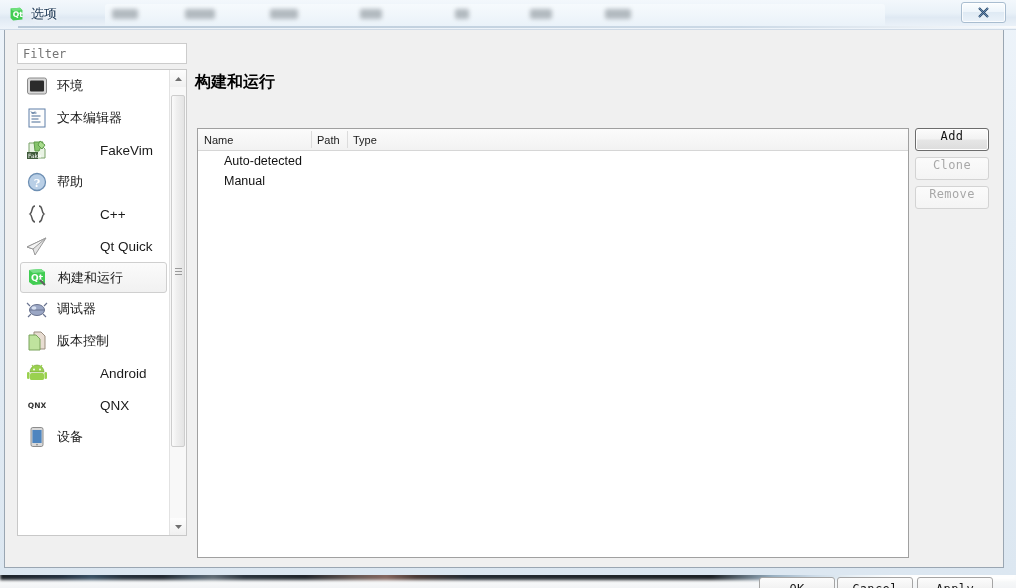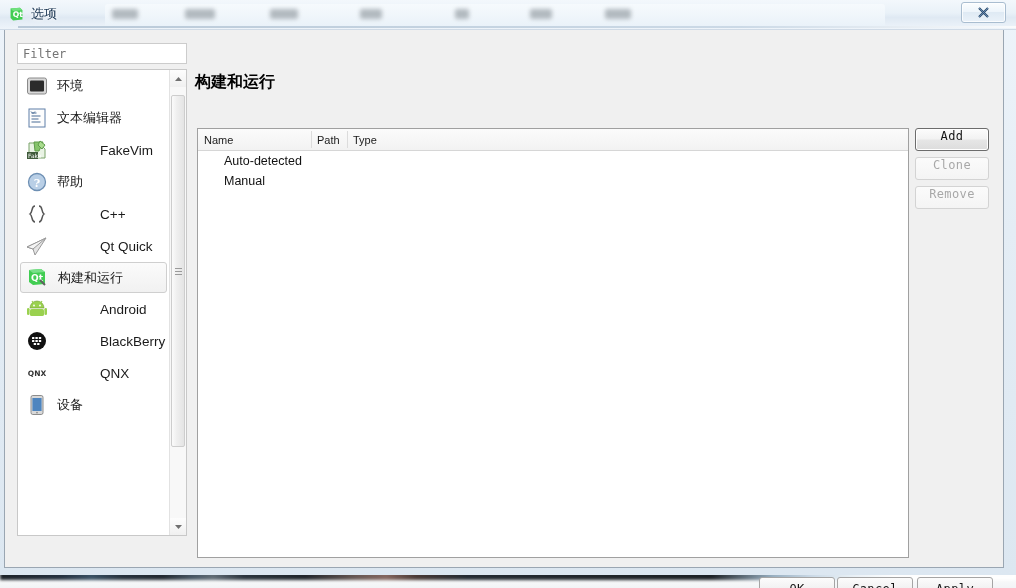--- a/index.html
+++ b/index.html
@@ -374,50 +374,50 @@
             </div>
             <div class="side-item selected">
               <svg class="side-ico" viewBox="0 0 22 22">
                 <path d="M2 3 L14 2 L18 5 L18 17 L6 18 L2 15 Z" fill="#41cd52"></path>
         <path d="M2 3 L14 2 L18 5 L6 6 Z" fill="#79e089"></path>
         <text x="4" y="14" font-family="DejaVu Sans, sans-serif" font-size="9" font-weight="bold" fill="#ffffff">Qt</text>
         <path d="M13 13 l5 5" stroke="#606060" stroke-width="2"></path>
               </svg>
               <span class="side-label">构建和运行</span>
             </div>
+            <div class="side-item">
+              <svg class="side-ico" viewBox="0 0 22 22">
+                <ellipse cx="11" cy="12" rx="7.5" ry="5.5" fill="#9aa6c4" stroke="#6a7490"></ellipse>
+        <path d="M3.5 12 h15" stroke="#6a7490"></path>
+        <path d="M4 8 L1 5 M18 8 L21 5 M5 16 L2 19 M17 16 L20 19" stroke="#6a7490" stroke-width="1.2"></path>
+        <ellipse cx="8" cy="10" rx="2.4" ry="1.8" fill="#d7e0f0"></ellipse>
+              </svg>
+              <span class="side-label">调试器</span>
+            </div>
+            <div class="side-item">
+              <svg class="side-ico" viewBox="0 0 22 22">
+                <path d="M8 2 h7 l4 4 v13 H8 Z" fill="#e8ddd2" stroke="#9a8d7f"></path>
+        <path d="M3 5 h7 l4 4 v11 H3 Z" fill="#bfe39e" stroke="#7ba35c"></path>
+              </svg>
+              <span class="side-label">版本控制</span>
+            </div>
             <div class="side-item latin">
               <svg class="side-ico" viewBox="0 0 22 22">
                 <path d="M4 10 a7 7 0 0 1 14 0 z" fill="#9ad14f" stroke="#6e9a30" stroke-width=".6"></path>
         <rect x="4" y="11" width="14" height="7" rx="1.6" fill="#9ad14f"></rect>
         <rect x="1" y="10" width="2.6" height="7" rx="1.3" fill="#9ad14f"></rect>
         <rect x="18.4" y="10" width="2.6" height="7" rx="1.3" fill="#9ad14f"></rect>
         <path d="M6 3 l1.6 2.4 M16 3 l-1.6 2.4" stroke="#9ad14f" stroke-width="1.2"></path>
         <circle cx="8" cy="7.5" r=".9" fill="#ffffff"></circle>
                 <circle cx="14" cy="7.5" r=".9" fill="#ffffff"></circle>
               </svg>
               <span class="side-label">Android</span>
             </div>
             <div class="side-item latin">
               <svg class="side-ico" viewBox="0 0 22 22">
-                <circle cx="11" cy="11" r="9" fill="#111111"></circle>
-        <g fill="#ffffff">
-          <rect x="6" y="7" width="2.4" height="2" rx=".5"></rect>
-                  <rect x="9.4" y="7" width="2.4" height="2" rx=".5"></rect>
-                  <rect x="12.8" y="7" width="2.4" height="2" rx=".5"></rect>
-          <rect x="6" y="10" width="2.4" height="2" rx=".5"></rect>
-                  <rect x="9.4" y="10" width="2.4" height="2" rx=".5"></rect>
-                  <rect x="12.8" y="10" width="2.4" height="2" rx=".5"></rect>
-          <rect x="7.7" y="13" width="2.4" height="2" rx=".5"></rect>
-                  <rect x="11.1" y="13" width="2.4" height="2" rx=".5"></rect>
-        </g>
-              </svg>
-              <span class="side-label">BlackBerry</span>
-            </div>
-            <div class="side-item latin">
-              <svg class="side-ico" viewBox="0 0 22 22">
                 <text x="11" y="14" text-anchor="middle" font-family="DejaVu Sans, sans-serif" font-size="7.5" font-weight="bold" fill="#333333">QNX</text>
               </svg>
               <span class="side-label">QNX</span>
             </div>
             <div class="side-item">
               <svg class="side-ico" viewBox="0 0 22 22">
                 <rect x="5" y="1.5" width="12" height="19" rx="1.8" fill="#d9d9d9" stroke="#8c8c8c"></rect>
         <rect x="6.4" y="4" width="9.2" height="13" fill="#4e85bf"></rect>
         <circle cx="11" cy="18.6" r=".9" fill="#8c8c8c"></circle>
               </svg>

